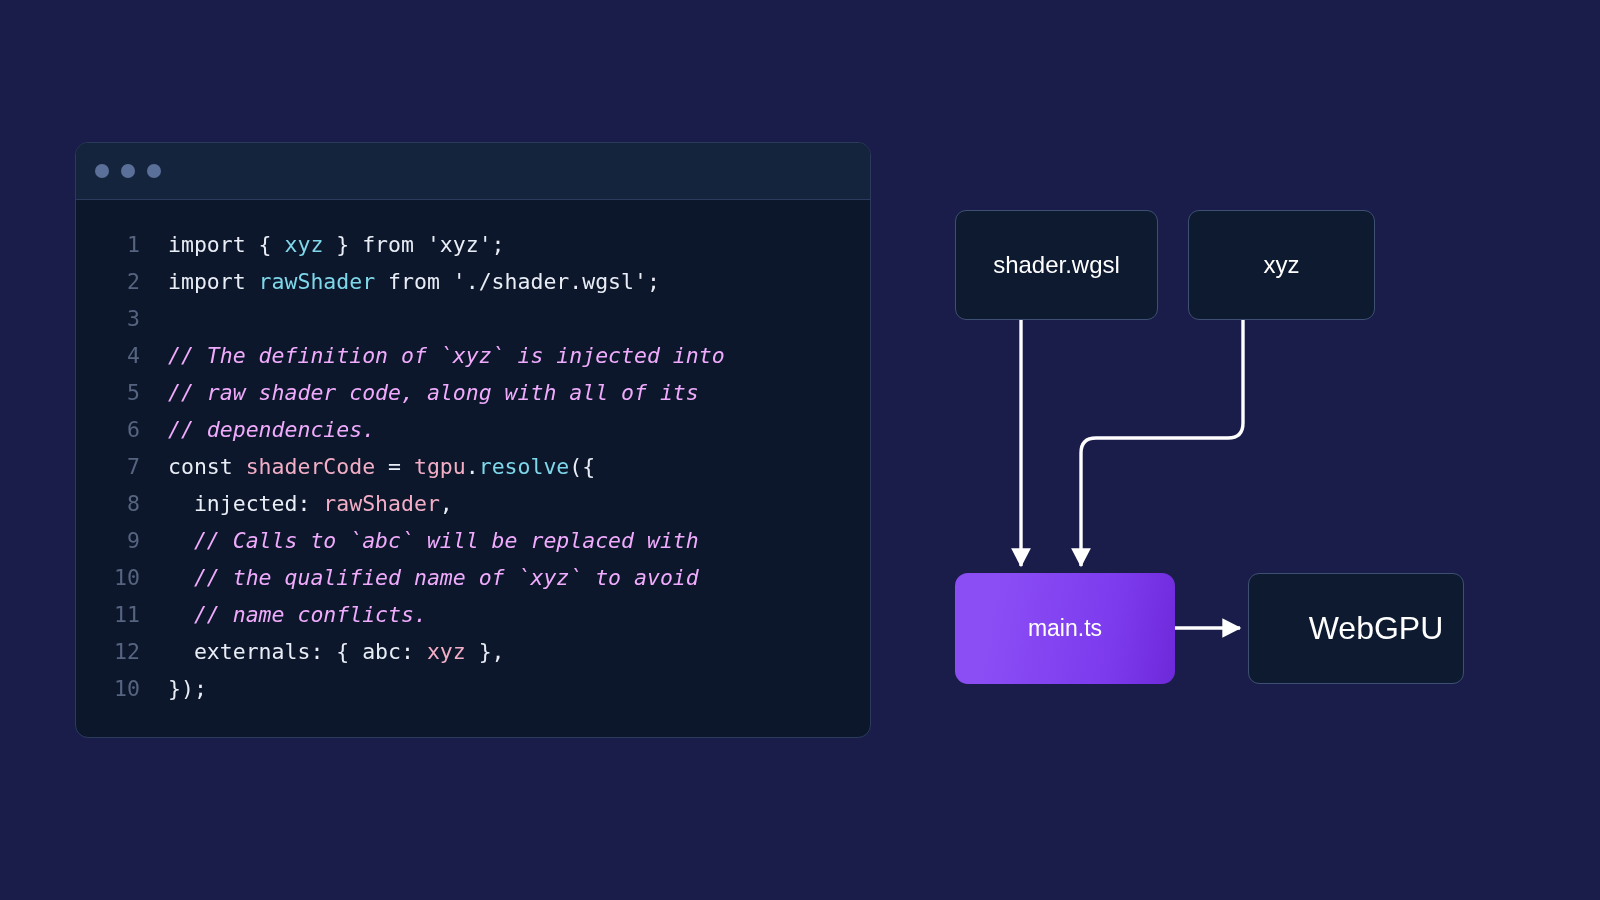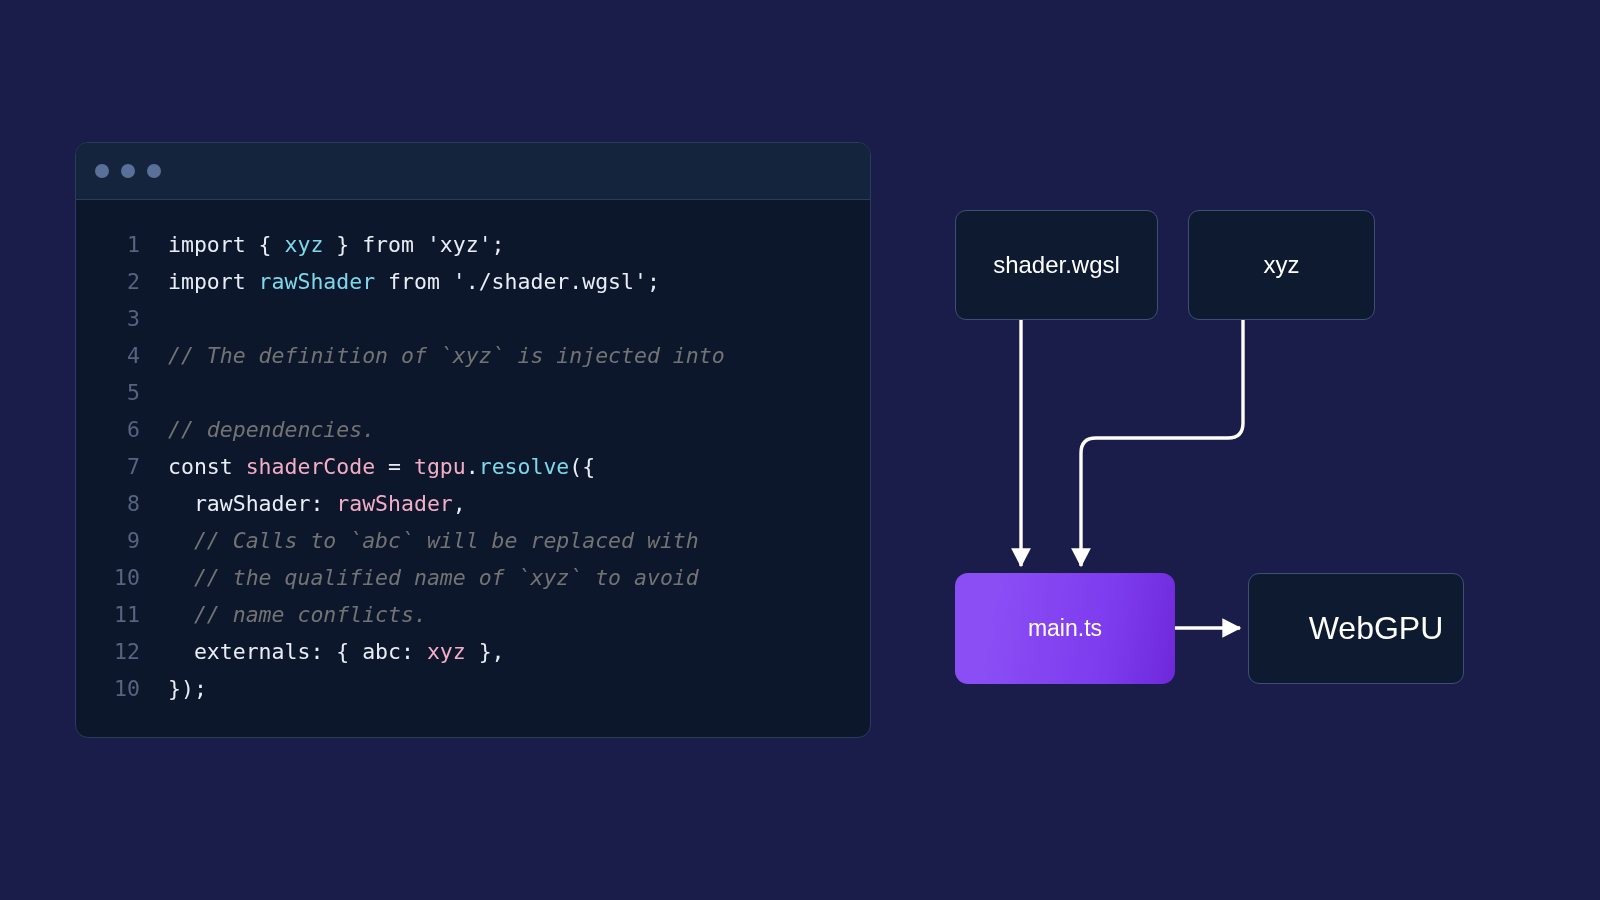--- a/index.html
+++ b/index.html
@@ -48,21 +48,21 @@
     font-size:21.5px;
     -webkit-user-select:none;user-select:none;
   }
   .code-text{
     padding-left:28px;
     color:#e9edf5;
   }
   .t-plain{color:#e9edf5;margin-top:28px;}
   .t-cyan{color:#7fd8ea;}
   .t-pink{color:#f3aec6;}
-  .t-comment{color:#737373;font-style:italic;}
+  .t-comment{color:#f0abfc;font-style:italic;}
 
   
   .diagram{position:absolute;left:0;top:0;width:1600px;height:900px;pointer-events:none;}
   .node{
     position:absolute;box-sizing:border-box;
     display:flex;align-items:center;justify-content:center;
     border-radius:11px;
     color:#ffffff;
     font-family:"Liberation Sans", sans-serif;
     font-weight:400;
@@ -92,24 +92,24 @@
         <span class="dot"></span>
         <span class="dot"></span>
         <span class="dot"></span>
       </div>
     </div>
     <div class="code-body" id="code-body">
         <div class="code-line"><span class="ln">1</span><span class="code-text"><span class="t-plain">import { </span><span class="t-cyan">xyz</span><span class="t-plain"> } from 'xyz';</span></span></div>
         <div class="code-line"><span class="ln">2</span><span class="code-text"><span class="t-plain">import </span><span class="t-cyan">rawShader</span><span class="t-plain"> from './shader.wgsl';</span></span></div>
         <div class="code-line"><span class="ln">3</span><span class="code-text"><span class="t-plain"></span></span></div>
         <div class="code-line"><span class="ln">4</span><span class="code-text"><span class="t-comment">// The definition of `xyz` is injected into</span></span></div>
-        <div class="code-line"><span class="ln">5</span></div>
+        <div class="code-line"><span class="ln">5</span><span class="code-text"><span class="t-comment">// raw shader code, along with all of its</span></span></div>
         <div class="code-line"><span class="ln">6</span><span class="code-text"><span class="t-comment">// dependencies.</span></span></div>
         <div class="code-line"><span class="ln">7</span><span class="code-text"><span class="t-plain">const </span><span class="t-pink">shaderCode</span><span class="t-plain"> = </span><span class="t-pink">tgpu</span><span class="t-plain">.</span><span class="t-cyan">resolve</span><span class="t-plain">({</span></span></div>
-        <div class="code-line"><span class="ln">8</span><span class="code-text"><span class="t-plain">  rawShader: </span><span class="t-pink">rawShader</span><span class="t-plain">,</span></span></div>
+        <div class="code-line"><span class="ln">8</span><span class="code-text"><span class="t-plain">  injected: </span><span class="t-pink">rawShader</span><span class="t-plain">,</span></span></div>
         <div class="code-line"><span class="ln">9</span><span class="code-text"><span class="t-comment">  // Calls to `abc` will be replaced with</span></span></div>
         <div class="code-line"><span class="ln">10</span><span class="code-text"><span class="t-comment">  // the qualified name of `xyz` to avoid</span></span></div>
         <div class="code-line"><span class="ln">11</span><span class="code-text"><span class="t-comment">  // name conflicts.</span></span></div>
         <div class="code-line"><span class="ln">12</span><span class="code-text"><span class="t-plain">  externals: { abc: </span><span class="t-pink">xyz</span><span class="t-plain"> },</span></span></div>
         <div class="code-line"><span class="ln">10</span><span class="code-text"><span class="t-plain">});</span></span></div>
       </div>
   </div>
 
   <div class="diagram">
     <svg width="1600" height="900" viewBox="0 0 1600 900" style="position:absolute;left:0;top:0;">

